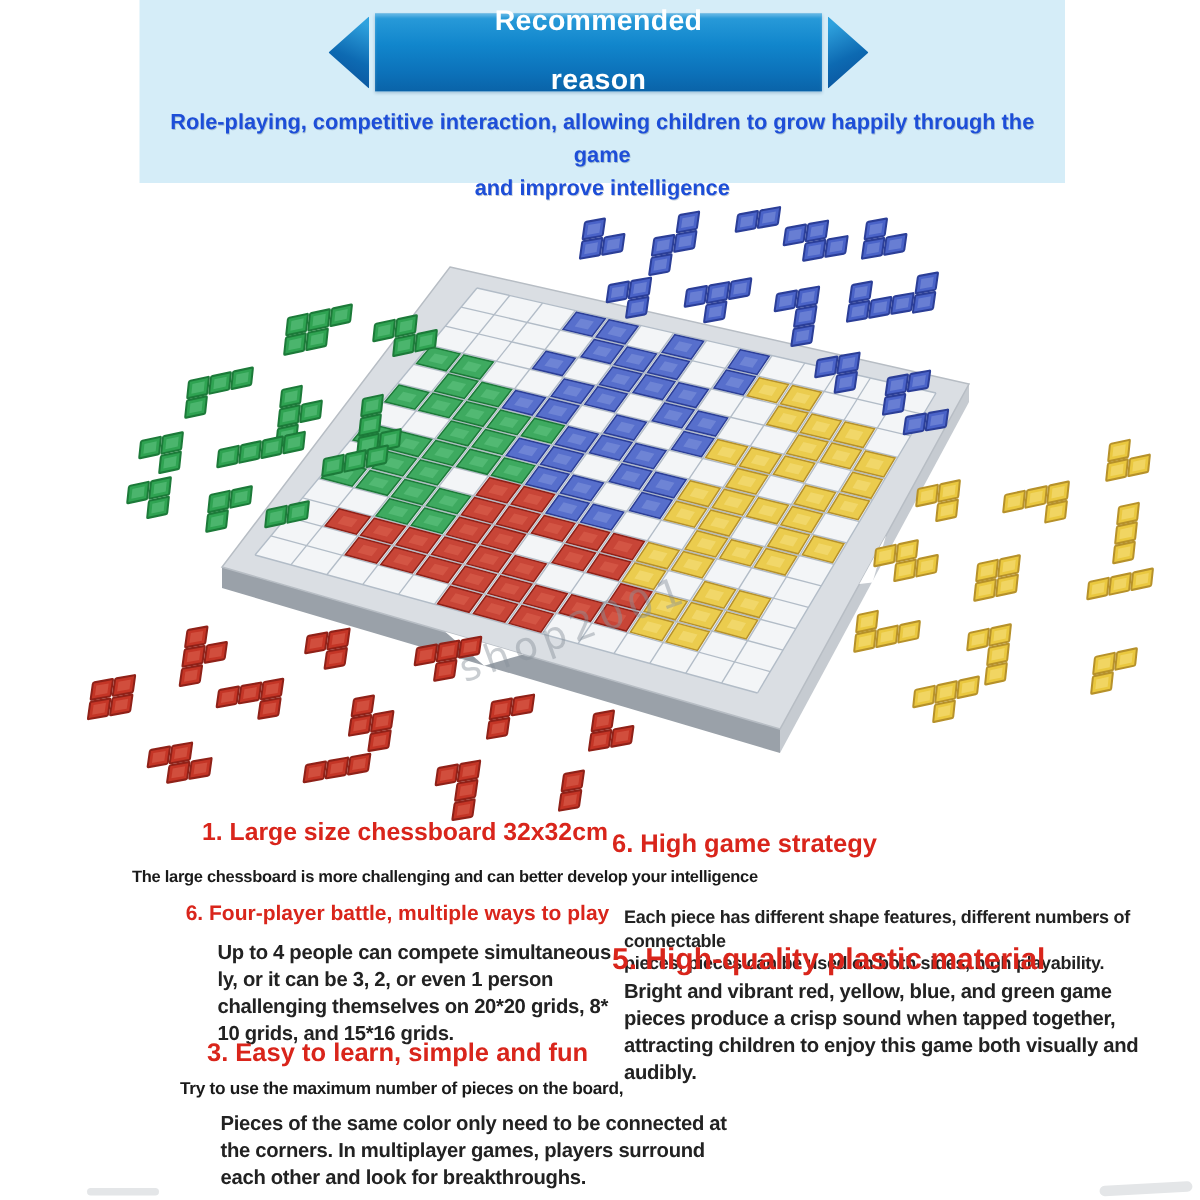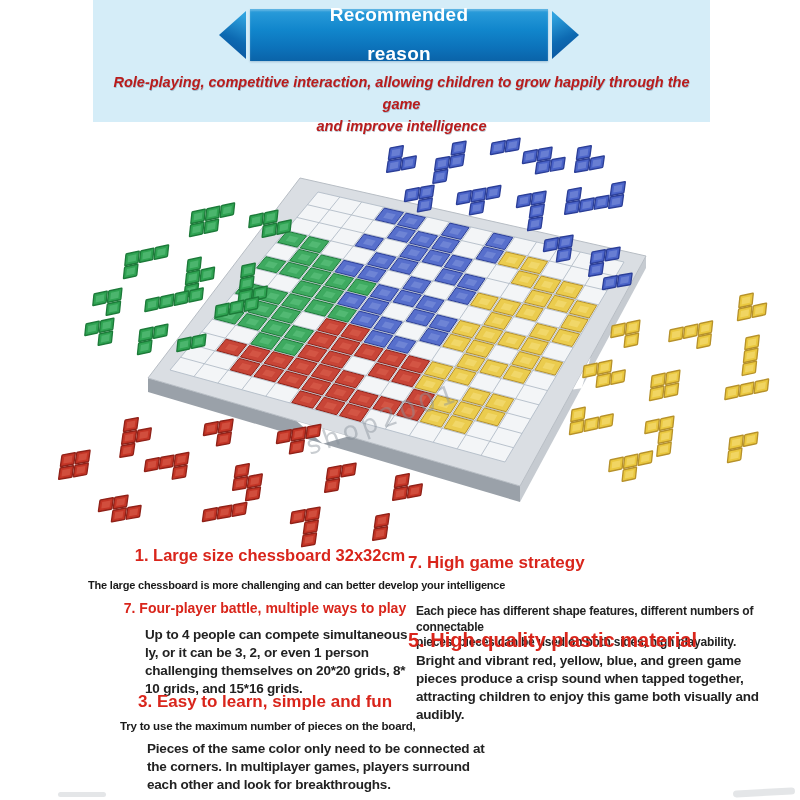--- a/index.html
+++ b/index.html
@@ -12,22 +12,22 @@
     box-shadow:inset 0 2px 2px rgba(255,255,255,.25), 0 1px 2px rgba(0,60,110,.25);}
   .ribbon-text{position:absolute;left:157px;top:9px;width:298px;height:52px;display:flex;
     flex-direction:column;align-items:center;justify-content:center;color:#fff;
     font-size:19px;font-weight:bold;line-height:1.2;letter-spacing:.2px;gap:16px;}
   .arrow{position:absolute;top:11px;width:27px;height:48px;}
   .arrow.left{left:126px;background:linear-gradient(205deg,#2fa2de 10%,#0d6ab2 55%,#0a4c96 100%);
     clip-path:polygon(100% 0,0 50%,100% 100%);}
   .arrow.right{left:459px;background:linear-gradient(155deg,#2fa2de 10%,#0d6ab2 55%,#0a4c96 100%);
     clip-path:polygon(0 0,100% 50%,0 100%);}
   .subtitle{position:absolute;left:0;top:72px;width:100%;text-align:center;font-size:14.5px;
-    font-weight:bold;color:#b91c1c;white-space:pre-line;line-height:1.5;
-    text-shadow:.5px .7px 0 rgba(72,102,136,.35);font-style:italic;}
+    font-weight:bold;color:#1d4ed8;white-space:pre-line;line-height:1.5;
+    text-shadow:.5px .7px 0 rgba(72,102,136,.35);}
   
   .art{position:absolute;left:0;top:0;width:800px;height:800px;pointer-events:none;}
   
   .ft{position:absolute;white-space:pre-line;}
   .ft-title{font-weight:bold;color:#d9251b;}
   .ft-body{font-weight:bold;color:#222222;letter-spacing:-.2px;}
   .ft-note{font-weight:bold;color:#1a1a1a;letter-spacing:-.2px;}
   #f1t{left:110px;top:546px;width:320px;text-align:center;font-size:16.5px;}
   #f1n{left:88px;top:579px;font-size:11px;white-space:nowrap;}
   #f2t{left:110px;top:600px;width:310px;text-align:center;font-size:14px;}
@@ -763,31 +763,31 @@
         <rect x="17.6" y="2.4" width="8.4" height="6.300000000000001" fill="#f6e07f" fill-opacity="0.55"></rect>
         <rect x="30" y="0" width="13.6" height="11.1" fill="#eac83f" stroke="#b6912a" stroke-width="1.4" rx="0.8"></rect>
         <rect x="32.6" y="2.4" width="8.4" height="6.300000000000001" fill="#f6e07f" fill-opacity="0.55"></rect>
         <rect x="15" y="12.4" width="13.6" height="11.1" fill="#eac83f" stroke="#b6912a" stroke-width="1.4" rx="0.8"></rect>
         <rect x="17.6" y="14.8" width="8.4" height="6.300000000000001" fill="#f6e07f" fill-opacity="0.55"></rect>
       </g>
     </svg>
 
   <div class="ft ft-title" id="f1t">1. Large size chessboard 32x32cm</div>
   <div class="ft ft-note" id="f1n">The large chessboard is more challenging and can better develop your intelligence</div>
-  <div class="ft ft-title" id="f2t">7. Four-player battle, multiple ways to play</div>
+  <div class="ft ft-title" id="f2t">6. Four-player battle, multiple ways to play</div>
   <div class="ft ft-body" id="f2b">Up to 4 people can compete simultaneous
 ly, or it can be 3, 2, or even 1 person
 challenging themselves on 20*20 grids, 8*
 10 grids, and 15*16 grids.</div>
   <div class="ft ft-title" id="f3t">3. Easy to learn, simple and fun</div>
   <div class="ft ft-body" id="f3b">Pieces of the same color only need to be connected at
 the corners. In multiplayer games, players surround
 each other and look for breakthroughs.</div>
   <div class="ft ft-note" id="f3n">Try to use the maximum number of pieces on the board,</div>
-  <div class="ft ft-title" id="f4t">7. High game strategy</div>
+  <div class="ft ft-title" id="f4t">6. High game strategy</div>
   <div class="ft ft-body" id="f4b">Each piece has different shape features, different numbers of connectable
 pieces, pieces can be used on both sides, high playability.</div>
   <div class="ft ft-title" id="f5t">5. High-quality plastic material</div>
   <div class="ft ft-body" id="f5b">Bright and vibrant red, yellow, blue, and green game
 pieces produce a crisp sound when tapped together,
 attracting children to enjoy this game both visually and
 audibly.</div>
 
   <div class="bottom-artifact" id="ba-left"></div>
   <div class="bottom-artifact" id="ba-right"></div>

